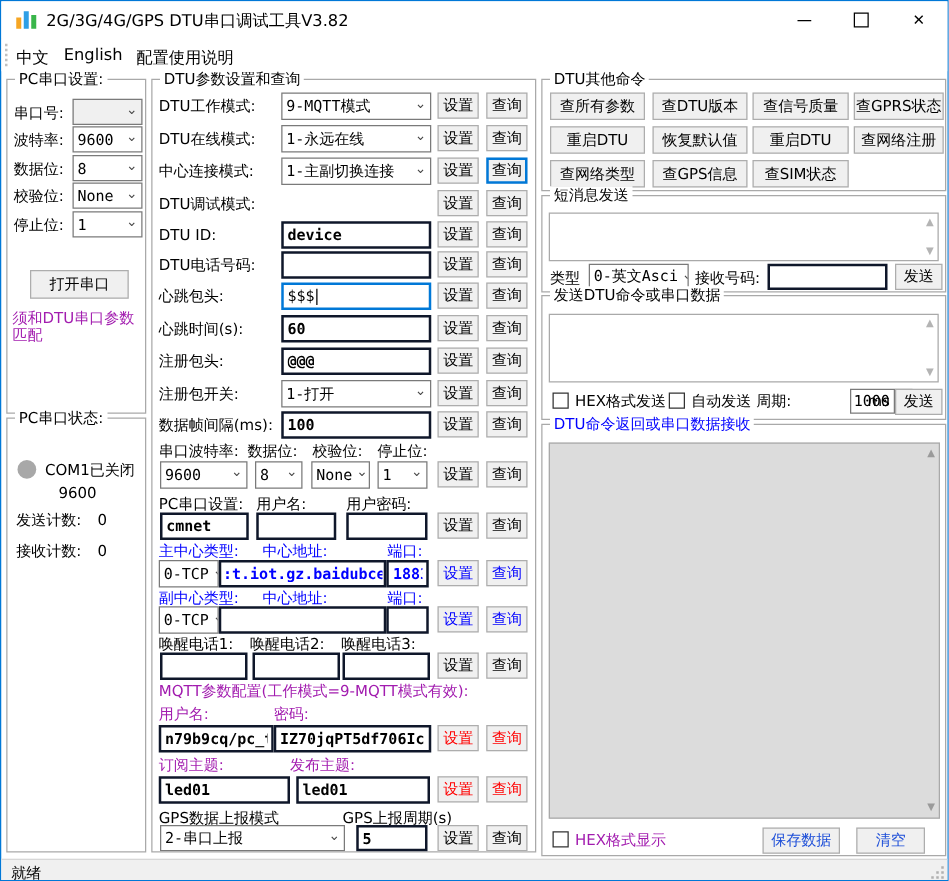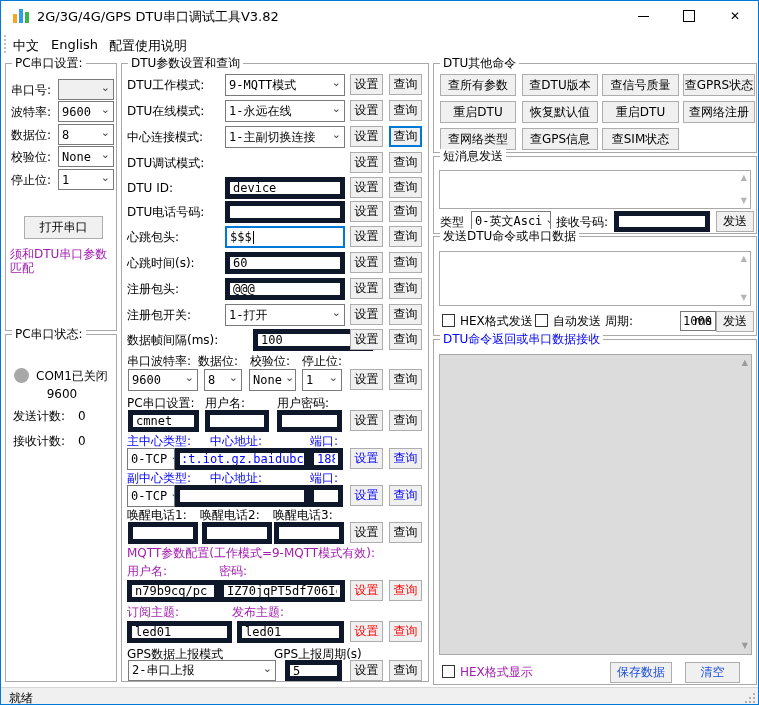--- a/index.html
+++ b/index.html
@@ -26,21 +26,21 @@
   .gtitle.blue{color:#0000ff;}
   .lbl{position:absolute;font-size:12px;line-height:14px;white-space:nowrap;}
   .lbl.blue{color:#0000ff;}
   .lbl.red{color:#a21caf;}
   
   .combo{position:absolute;border:1px solid #7a7a7a;background:#fff;display:flex;align-items:center;box-sizing:border-box;padding-left:3px;overflow:hidden;}
   .combo.gray{background:#f0f0f0;}
   .combo .val{font-family:"DejaVu Sans Mono","DejaVu Sans",monospace;font-size:12px;white-space:nowrap;}
   .chev{margin-left:auto;padding:0 3px;color:#444;flex:0 0 auto;}
   .chev::before{content:"\2304";font-size:11px;line-height:10px;display:block;margin-top:-4px;}
-  .inp{position:absolute;border:5px solid #0f172a;background:#fff;font-size:12px;font-family:"DejaVu Sans Mono","DejaVu Sans",monospace;padding:0 3px;box-sizing:border-box;outline:none;}
+  .inp{position:absolute;border:2px solid #0f172a;background:#fff;font-size:12px;font-family:"DejaVu Sans Mono","DejaVu Sans",monospace;padding:0 3px;box-sizing:border-box;outline:none;font-weight:bold;}
   .inp.blue-text{color:#0000ff;}
   .divinp{position:absolute;border:1px solid #7a7a7a;background:#fff;display:flex;align-items:center;padding:0 3px;box-sizing:border-box;font-family:"DejaVu Sans Mono","DejaVu Sans",monospace;overflow:hidden;}
   .divinp.focus{border:2px solid #0078d7;}
   .caret{width:1px;height:13px;background:#000;display:inline-block;margin-left:1px;}
   .btn{position:absolute;border:1px solid #adadad;background:#f0f0f0;font-size:12px;display:flex;align-items:center;justify-content:center;box-sizing:border-box;white-space:nowrap;cursor:default;}
   .btn.focused{border:2px solid #0078d7;}
   .btn.blue{color:#0000ff;}
   .btn.red{color:#ff0000;}
   .btn.bluetext{color:#1d4ed8;}
   
@@ -199,21 +199,21 @@
 
     <span class="lbl" style="left:5px;top:244px">注册包开关:</span>
     <div class="combo" style="left:103px;top:240px;width:120px;height:22px">
         <span class="val">1-打开</span>
         <span class="chev"></span>
       </div>
     <div class="btn" style="left:228px;top:240px;width:33px;height:21px">设置</div>
     <div class="btn" style="left:267px;top:240px;width:33px;height:21px">查询</div>
 
     <span class="lbl" style="left:5px;top:269px">数据帧间隔(ms):</span>
-    <input class="inp" style="left: 103px; top: 265px; width: 120px; height: 22px; margin-left: 28px;" readonly="" value="100">
+    <input class="inp" style="left: 103px; top: 265px; width: 120px; height: 22px;" readonly="" value="100">
     <div class="btn" style="left:228px;top:265px;width:33px;height:21px">设置</div>
     <div class="btn" style="left:267px;top:265px;width:33px;height:21px">查询</div>
 
     <span class="lbl" style="left:5px;top:290px">串口波特率:</span>
     <span class="lbl" style="left:76px;top:290px">数据位:</span>
     <span class="lbl" style="left:128px;top:290px">校验位:</span>
     <span class="lbl" style="left:180px;top:290px">停止位:</span>
     <div class="combo" style="left:6px;top:305px;width:70px;height:22px">
         <span class="val">9600</span>
         <span class="chev"></span>

